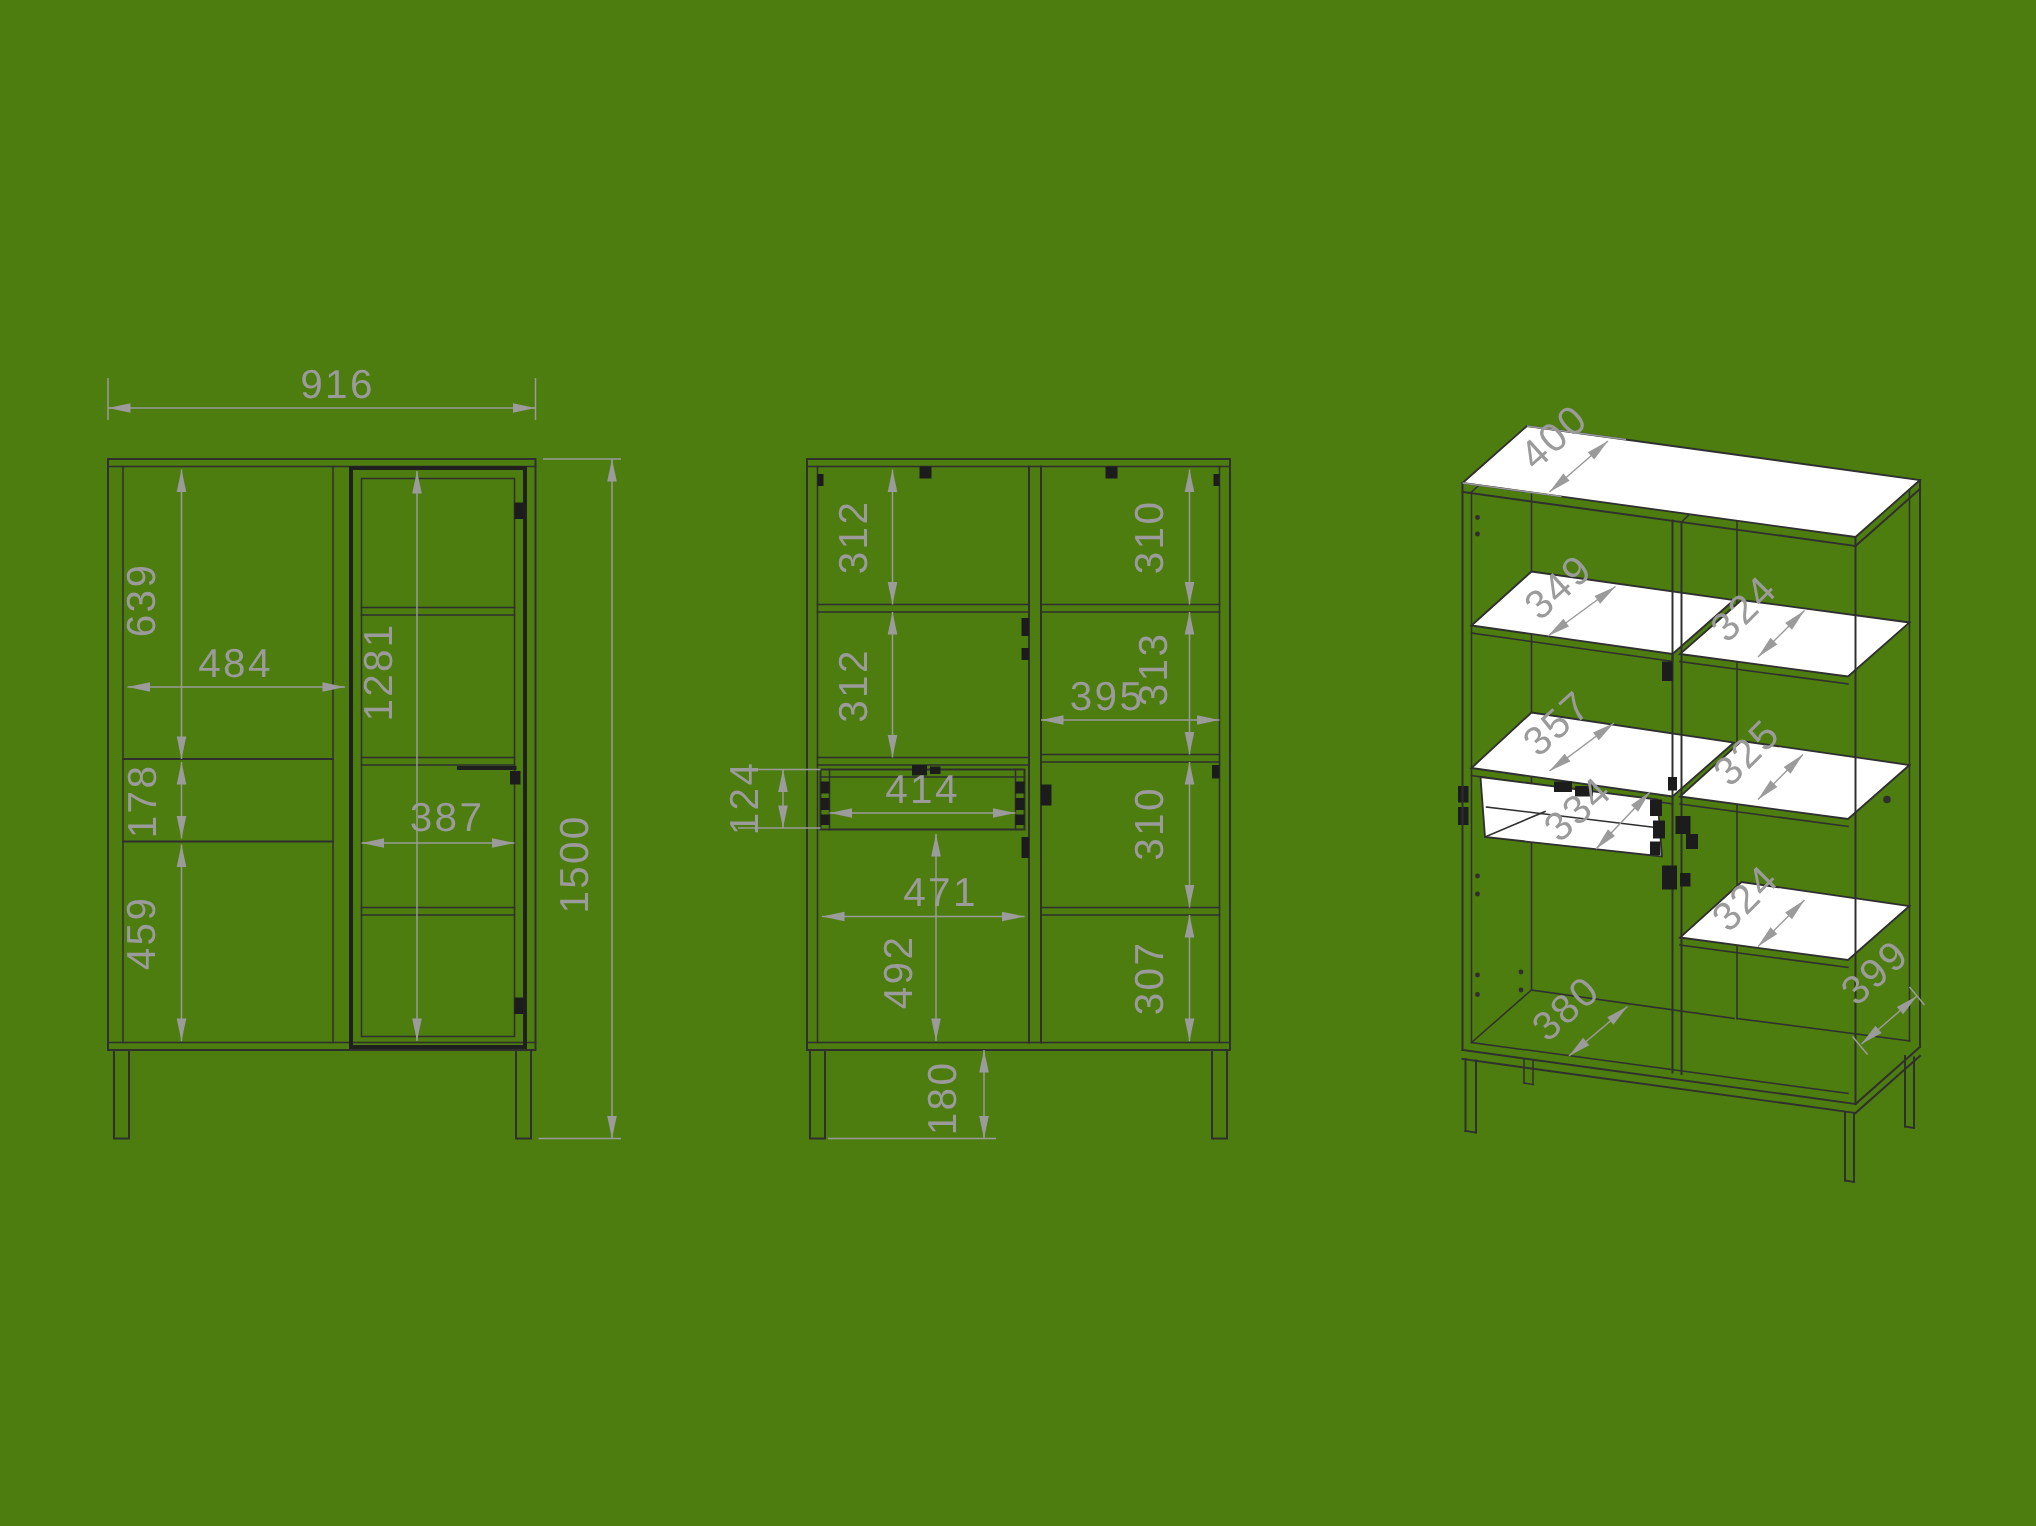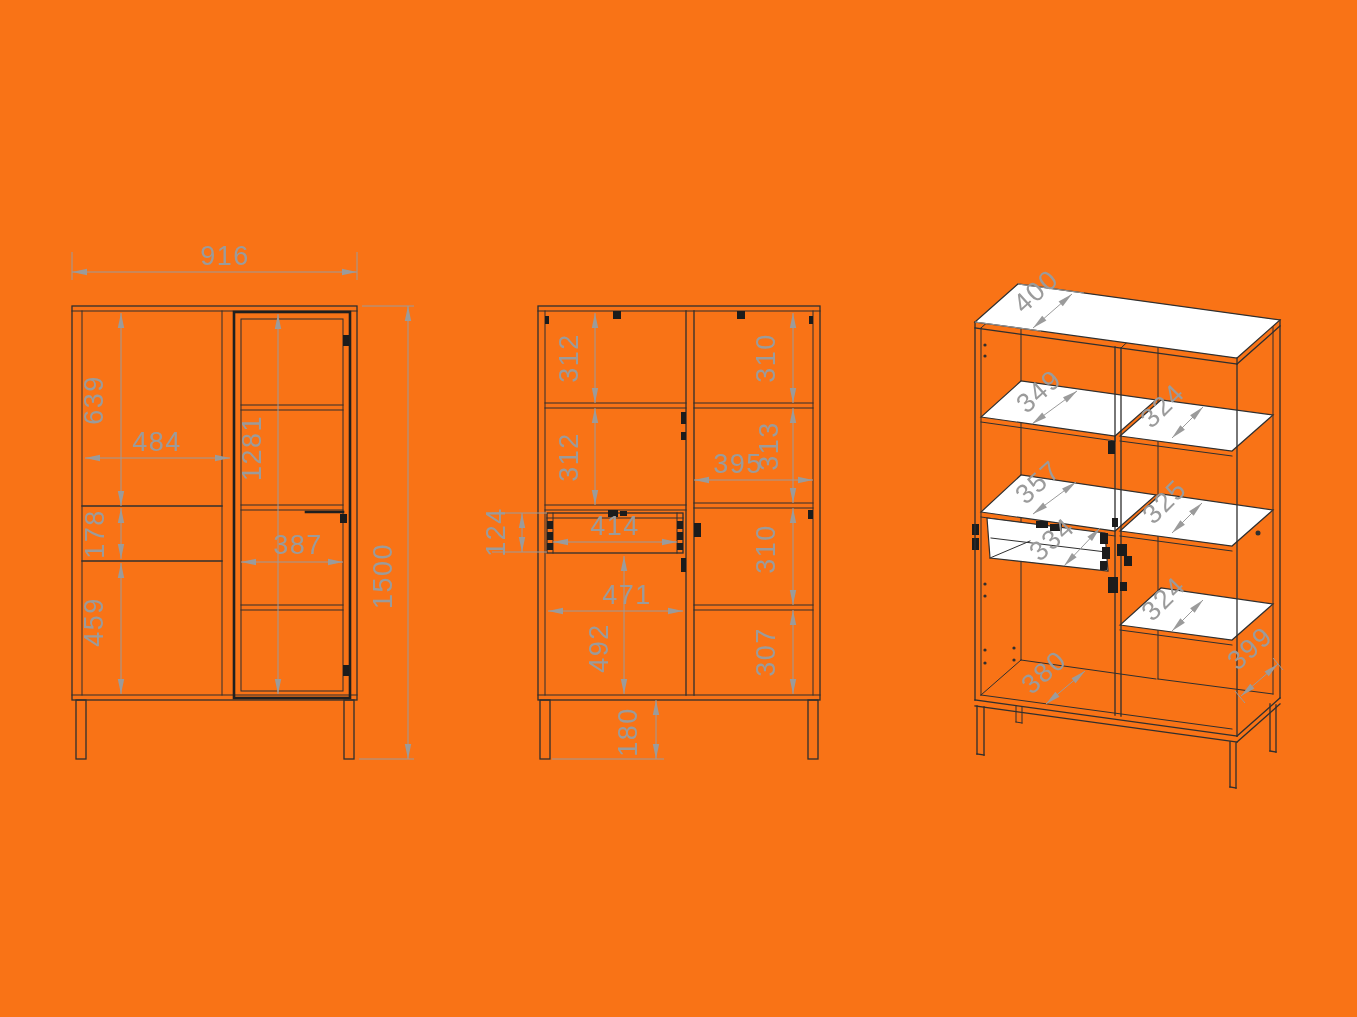--- a/index.html
+++ b/index.html
@@ -1,16 +1,16 @@
 <!DOCTYPE html>
 <html><head>
 <meta charset="utf-8">
 <style>
   html,body{margin:0;padding:0;background:#ffffff;}
-  .stage{width:1357px;height:1017px;position:relative;background:#f97316;overflow:hidden;}
+  .stage{width:1357px;height:1017px;position:relative;background:#4d7c0f;overflow:hidden;}
   svg{display:block;}
   .s  {stroke:#2f2f2f;stroke-width:1.3;fill:none;stroke-linecap:square;}
   .s1 {stroke:#2f2f2f;stroke-width:1;fill:none;stroke-linecap:square;}
   .s2 {stroke:#1f1f1f;stroke-width:2.6;fill:none;stroke-linecap:square;}
   .panel{stroke:#2f2f2f;stroke-width:1.2;fill:#ffffff;}
   .hw {fill:#1c1c1c;stroke:none;}
   .dot{fill:#2f2f2f;stroke:none;}
   .ext{stroke:#9b9b9b;stroke-width:1;fill:none;}
   .dim{stroke:#9b9b9b;stroke-width:1;fill:none;marker-start:url(#arr);marker-end:url(#arr);}
   .dim-label{fill:#9b9b9b;font-family:"Liberation Sans",sans-serif;font-size:27px;letter-spacing:1.5px;text-anchor:middle;}

